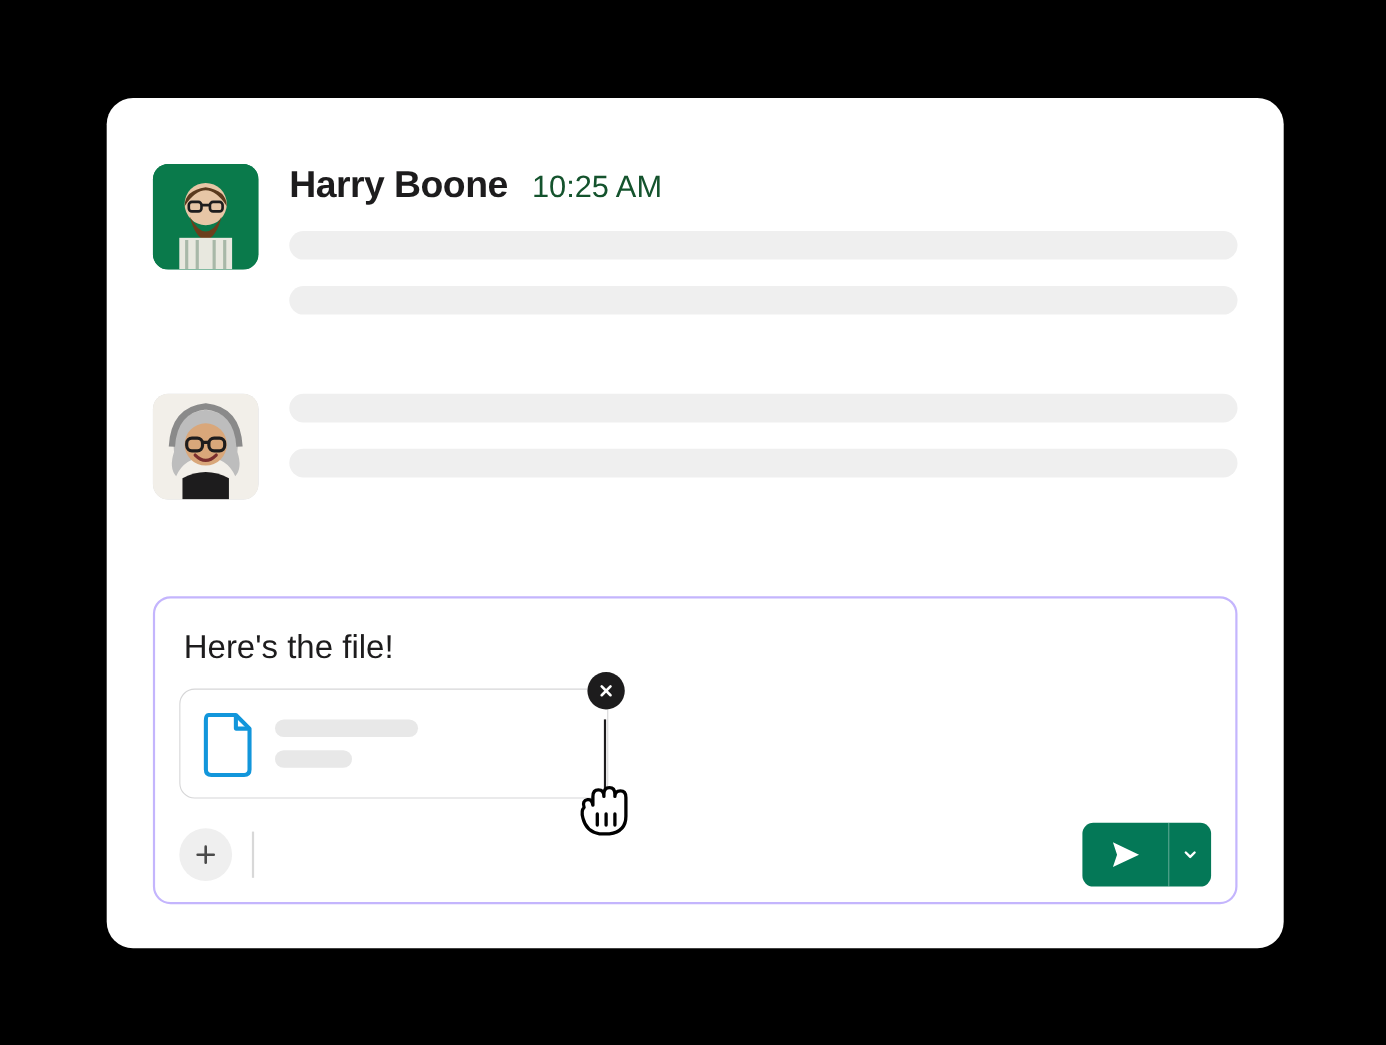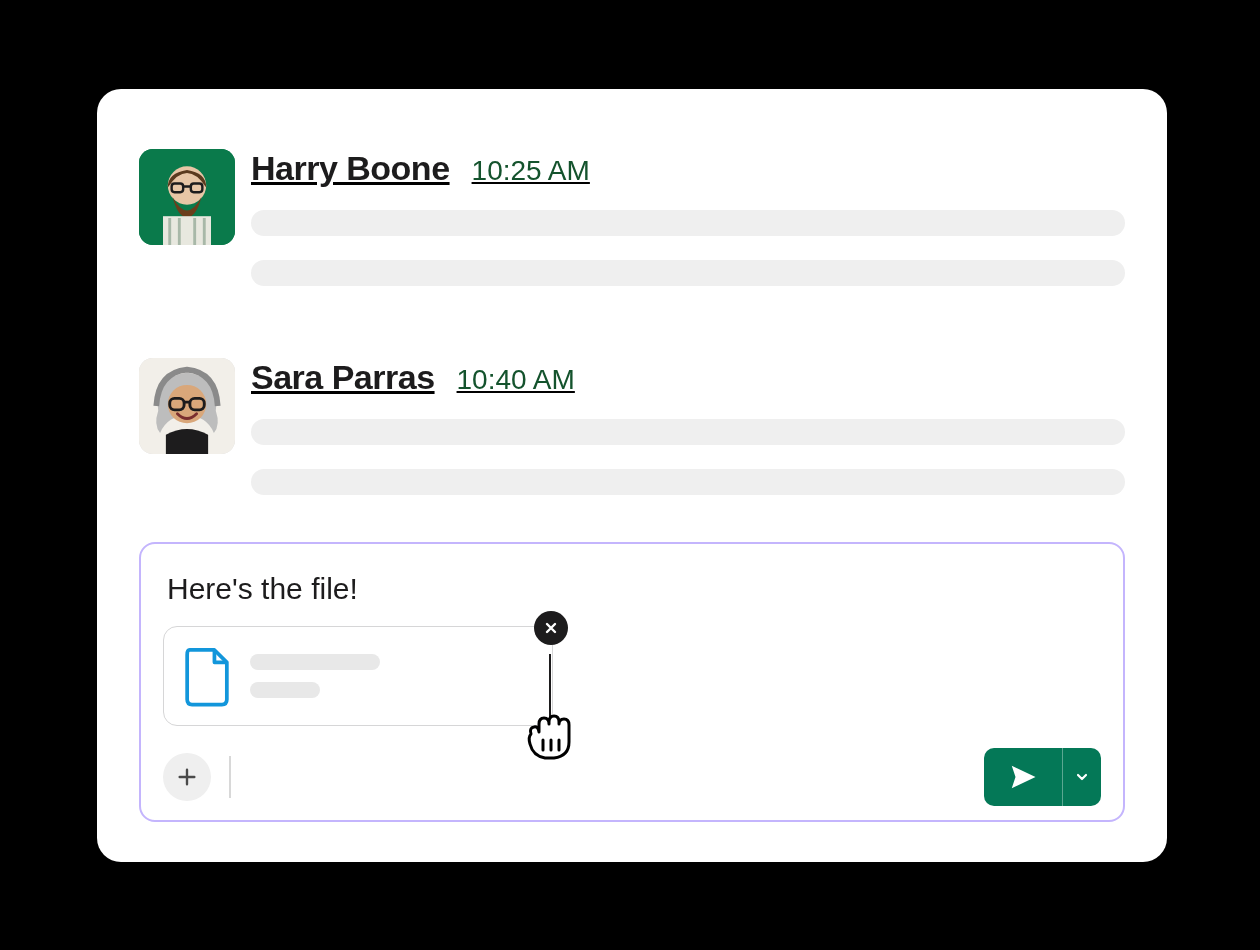--- a/index.html
+++ b/index.html
@@ -37,23 +37,22 @@
     height: 773px;
     background: #fff;
     border-radius: 24px;
     box-shadow: 0 30px 80px rgba(0,0,0,0.55), 0 10px 30px rgba(0,0,0,0.35);
     padding: 60px 42px 40px 42px;
   }
 
   
   .msg {
     display: flex;
-    gap: 16px;
+    gap: 28px;
     margin-bottom: 48px;
-    text-decoration: underline;
   }
   .avatar {
     width: 96px;
     height: 96px;
     border-radius: 14px;
     flex: 0 0 96px;
     background: #0a7a4b;
     position: relative;
     overflow: hidden;
   }
@@ -229,24 +228,20 @@
           <path d="M18 50 Q20 15 50 12 Q80 15 82 50" fill="none" stroke="#8a8a8a" stroke-width="6"></path>
           <circle cx="50" cy="48" r="20" fill="#d9a77a"></circle>
           <rect x="32" y="42" width="15" height="12" rx="5" fill="none" stroke="#1d1c1d" stroke-width="3"></rect>
           <rect x="53" y="42" width="15" height="12" rx="5" fill="none" stroke="#1d1c1d" stroke-width="3"></rect>
           <line x1="47" y1="46" x2="53" y2="46" stroke="#1d1c1d" stroke-width="3"></line>
           <path d="M40 58 Q50 68 60 58" fill="none" stroke="#7a2e2e" stroke-width="3" stroke-linecap="round"></path>
           <path d="M28 80 Q50 68 72 80 L72 100 L28 100 Z" fill="#1d1c1d"></path>
         </svg>
       </div>
       <div class="msg-body">
-        <div class="msg-head">
-          <span class="msg-name">Sara Parras</span>
-          <span class="msg-time">10:40 AM</span>
-        </div>
         <div class="placeholder-line"></div>
         <div class="placeholder-line"></div>
       </div>
     </div>
 
     <div class="composer">
       <div class="composer-text">Here's the file!</div>
 
       <div class="attachment">
         <div class="file-glyph">

